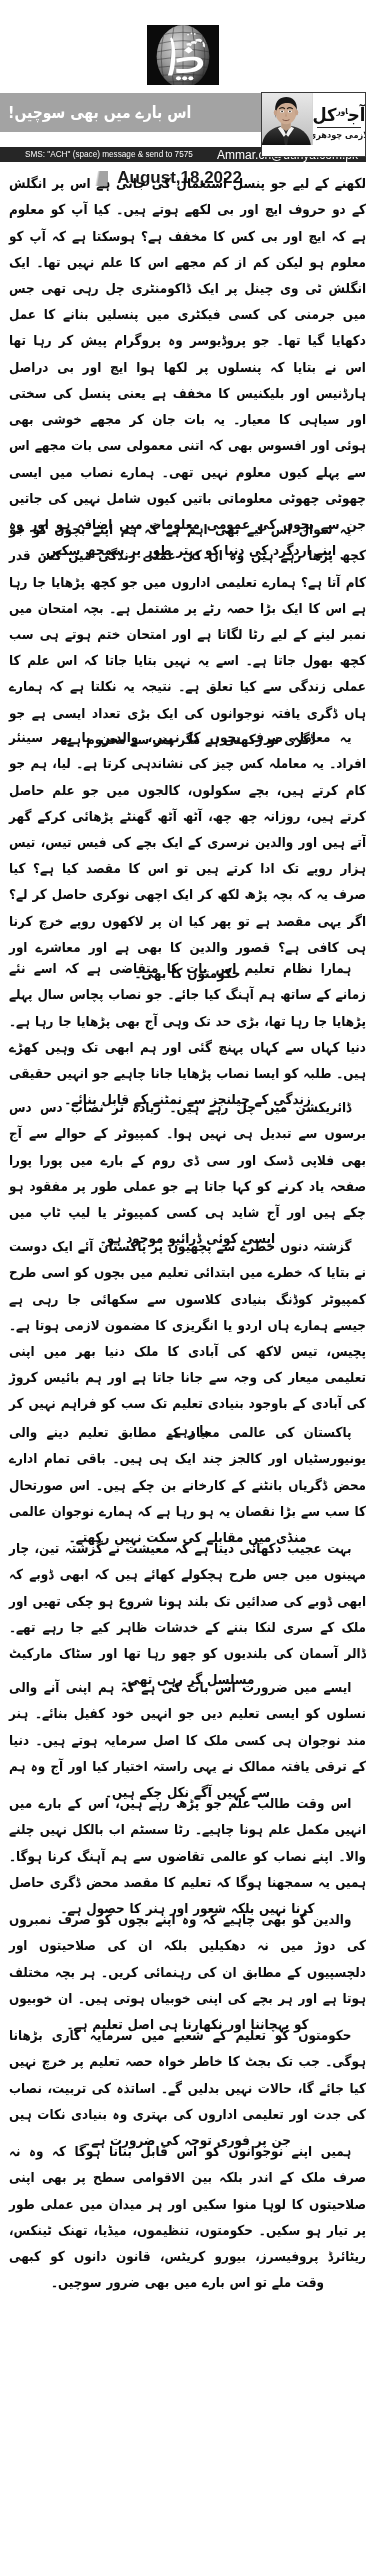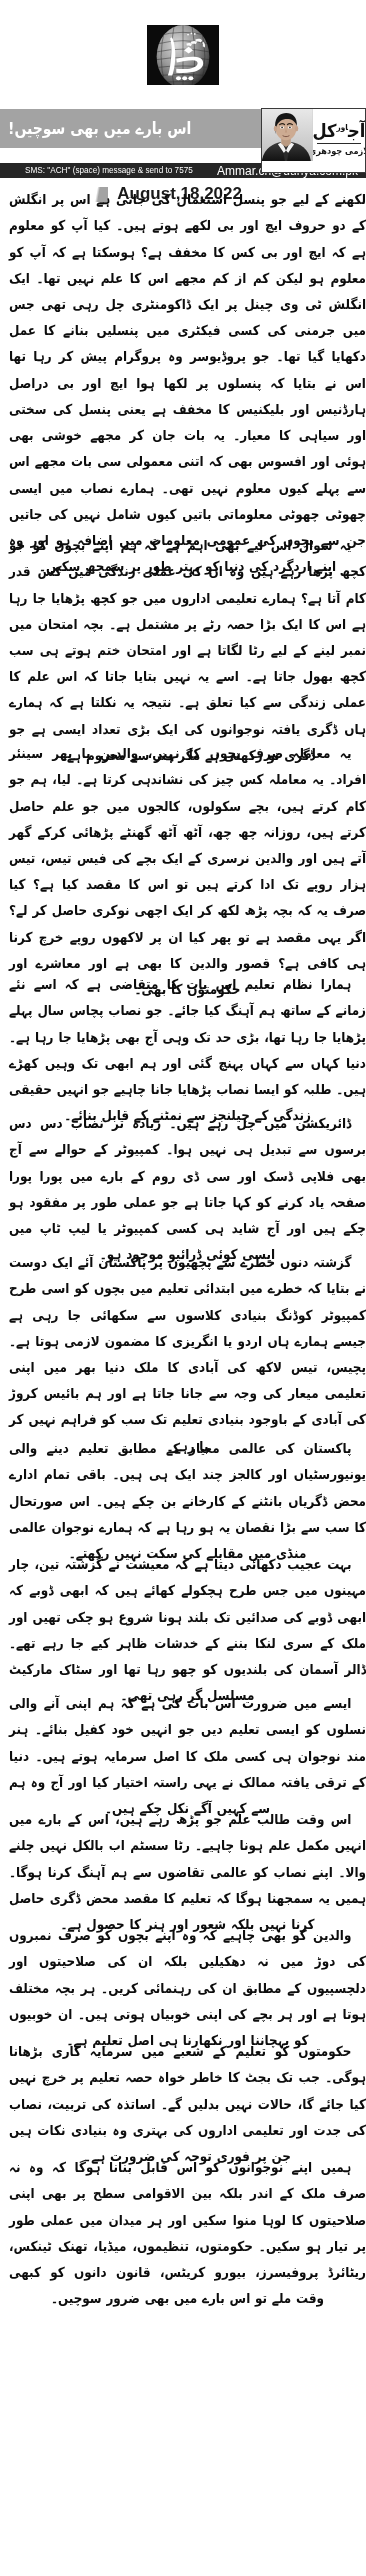--- a/index.html
+++ b/index.html
@@ -28,21 +28,21 @@
     background:#0b0b0b;
     position:relative;
     overflow:hidden;
   }
   .logo-box svg{display:block;width:72px;height:60px;}
 
   
   .header-wrap{
     position:relative;
     width:366px;
-    margin-top:24px;
+    margin-top:8px;
     height:69px;
   }
   .headline-bar{
     position:absolute;
     left:0;top:0;
     width:261px;height:39px;
     background:#a3a3a3;
     display:flex;
     align-items:center;
     justify-content:flex-end;

